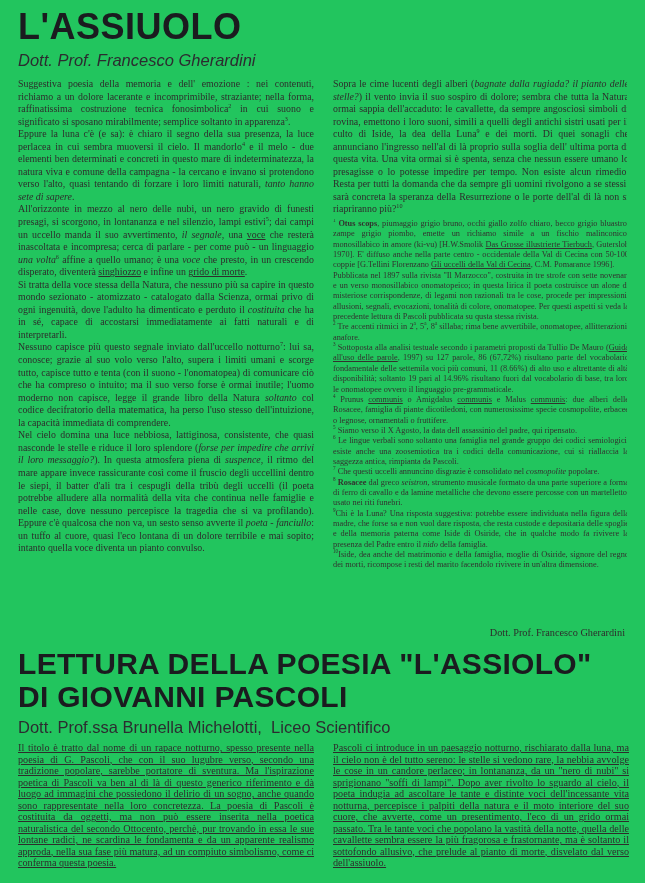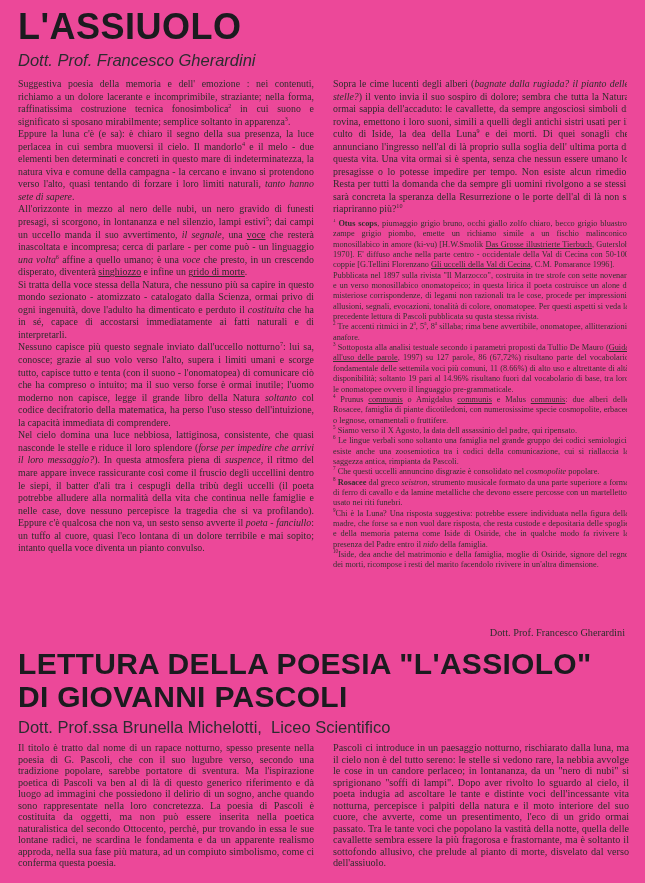--- a/index.html
+++ b/index.html
@@ -1,20 +1,20 @@
 <!DOCTYPE html>
 <html lang="it"><head>
 <meta charset="utf-8">
 <style>
   html,body{margin:0;padding:0;background:#e9e9e6;}
   .page{
     position:relative;
     width:645px;height:883px;
     margin:0 auto;
-    background:#ec4899;
+    background:#22c55e;
     overflow:hidden;
     box-sizing:border-box;
     padding:8px 18px 0 18px;
     color:#2b2b2b;
   }
   
   .title1{
     font-family:"Liberation Sans",sans-serif;
     font-weight:bold;
     font-size:36px;
@@ -75,21 +75,21 @@
     max-width:612px;
   }
   .author2{
     font-family:"Liberation Sans",sans-serif;
     font-size:16.5px;
     line-height:20px;
     color:#2c2c30;
     margin:0 0 5px 0;
   }
   .author2 .it{}
-  .cols2 p{font-size:10.2px;line-height:11.5px;}
+  .cols2 p{font-size:10.2px;line-height:11.5px;text-decoration:underline;}
 </style>
 </head>
 <body>
 
 <div class="page">
 
   <section>
     <h1 class="title1">L'ASSIUOLO</h1>
     <p class="author1">Dott. Prof. Francesco Gherardini</p>
 

